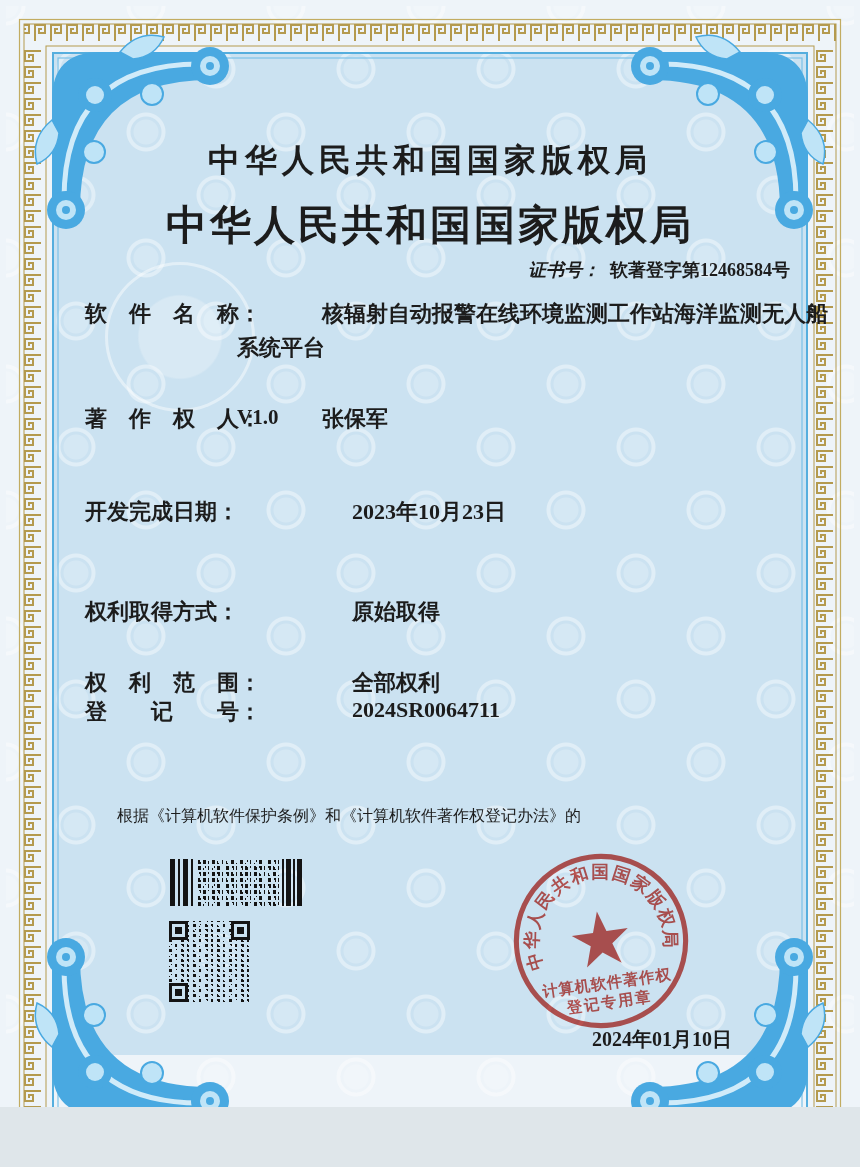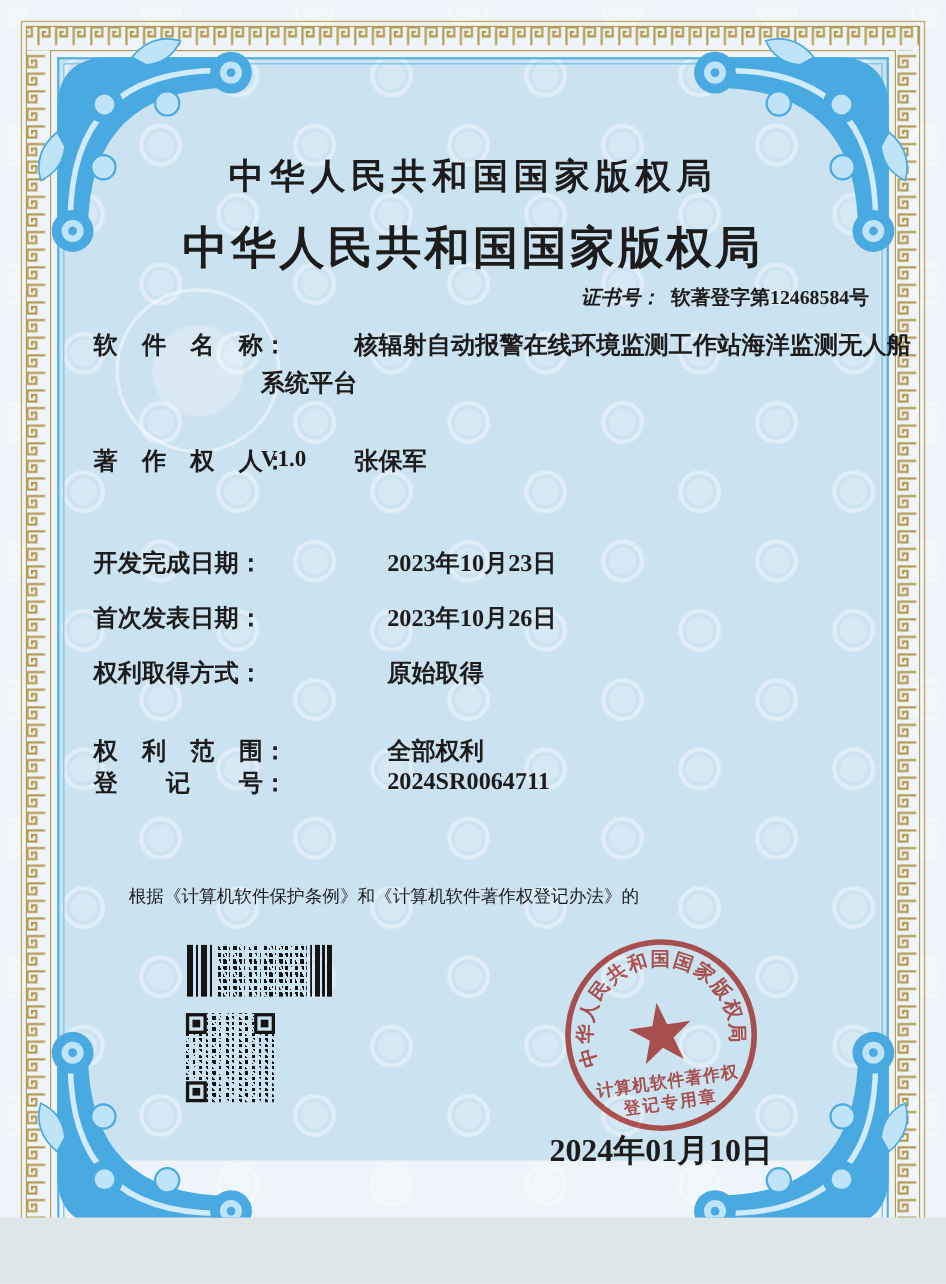--- a/index.html
+++ b/index.html
@@ -68,21 +68,21 @@
   .qr { position:absolute; left:169px; top:921px; width:81px; height:81px;
     background-image:
       repeating-linear-gradient(0deg, transparent 0 3px, #cbe2f1 3px 5px),
       repeating-linear-gradient(45deg, transparent 0 5px, #cbe2f1 5px 7px),
       repeating-linear-gradient(90deg,#141414 0 3px,transparent 3px 6px,#141414 6px 8px,transparent 8px 12px);
   }
   .qr .finder { position:absolute; width:19px; height:19px; border:3px solid #141414; background:#cbe2f1; }
   .qr .finder::after { content:""; position:absolute; inset:3px; background:#141414; }
   .qr .f-tl { left:0; top:0; } .qr .f-tr { right:0; top:0; } .qr .f-bl { left:0; bottom:0; }
 
-  .issue-date { position:absolute; left:470px; top:1026px; width:262px; text-align:center; font-size:29px; font-weight:700; }
+  .issue-date { position:absolute; left:470px; top:1026px; width:262px; text-align:right; font-size:20px; font-weight:700; }
 </style>
 </head>
 <body>
 
 <div class="page">
 
   <div class="interior"></div>
   <div class="watermark"></div>
   <div class="wm-big"></div>
 
@@ -154,24 +154,20 @@
 
   <div class="frow row-owner">
     <span class="w">著　作　权　人：</span>
     <span class="fval-a">张保军</span>
   </div>
 
   <div class="frow row-dev">
     <span class="w">开发完成日期：</span>
     <span class="fval-b">2023年10月23日</span>
   </div>
-  <div class="frow row-pub">
-    <span class="w">首次发表日期：</span>
-    <span class="fval-b">2023年10月26日</span>
-  </div>
   <div class="frow row-acq">
     <span class="w">权利取得方式：</span>
     <span class="fval-b">原始取得</span>
   </div>
   <div class="frow row-scope">
     <span class="w">权　利　范　围：</span>
     <span class="fval-b">全部权利</span>
   </div>
   <div class="frow row-reg">
     <span class="w">登　　记　　号：</span>

